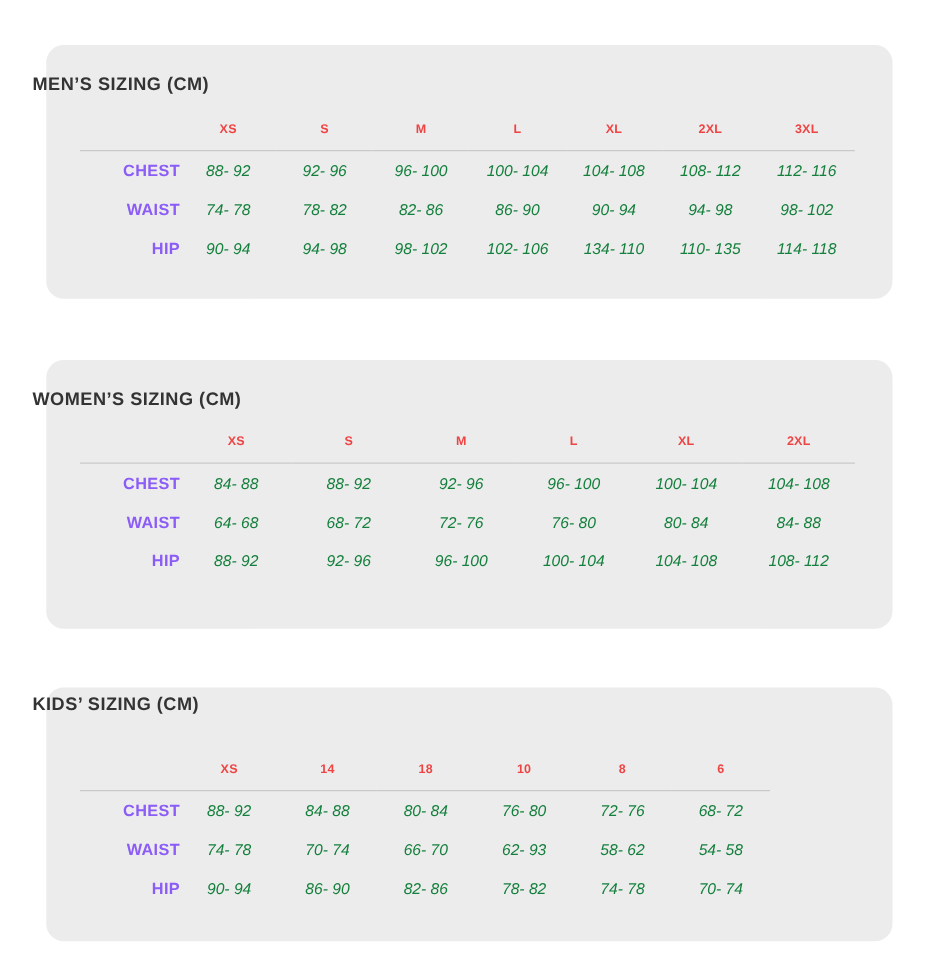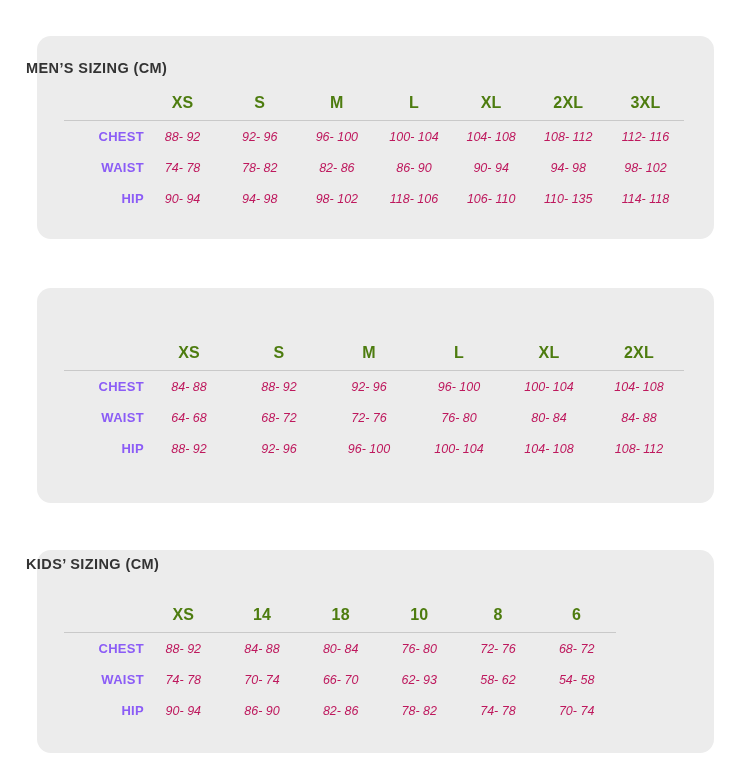--- a/index.html
+++ b/index.html
@@ -52,23 +52,23 @@
   .table-women { left: 64px; top: 336px; width: 620px; }
   .table-kids  { left: 64px; top: 598px; width: 552px; }
 
   table.size-table th,
   table.size-table td {
     border: none;
     padding: 0;
   }
   .col-head {
     text-align: center;
-    font-size: 16px;
+    font-size: 10px;
     font-weight: bold;
-    color: #4d7c0f;
+    color: #ef4444;
     height: 34px;
     vertical-align: middle;
     letter-spacing: 0.2px;
   }
   .corner-head {
     width: 80px;
   }
   .row-head {
     text-align: right;
     font-size: 13px;
@@ -77,21 +77,21 @@
     padding-right: 12px;
     height: 31px;
     vertical-align: middle;
     letter-spacing: 0.3px;
     white-space: nowrap;
   }
   .cell {
     text-align: center;
     font-size: 12.5px;
     font-style: italic;
-    color: #be185d;
+    color: #15803d;
     height: 31px;
     vertical-align: middle;
     border-left: 1px solid #c9c9c9;
     border-bottom: 1px solid #c9c9c9;
     white-space: nowrap;
     margin-top: 35px;
   }
   tr:last-child .cell {
     border-bottom: none;
   }
@@ -139,29 +139,30 @@
         <td class="cell">86- 90</td>
         <td class="cell">90- 94</td>
         <td class="cell">94- 98</td>
         <td class="cell">98- 102</td>
       </tr>
       <tr>
         <th class="row-head">HIP</th>
         <td class="cell">90- 94</td>
         <td class="cell">94- 98</td>
         <td class="cell">98- 102</td>
-        <td class="cell">118- 106</td>
-        <td class="cell">106- 110</td>
+        <td class="cell">102- 106</td>
+        <td class="cell">134- 110</td>
         <td class="cell">110- 135</td>
         <td class="cell">114- 118</td>
       </tr>
     </tbody>
   </table>
 
   <div class="card card-women"></div>
+  <div class="card-title" style="top:312px;">WOMEN’S SIZING (CM)</div>
   <table class="size-table table-women">
     <tbody>
       <tr class="head-row">
         <th class="col-head corner-head"></th>
         <th class="col-head">XS</th>
         <th class="col-head">S</th>
         <th class="col-head">M</th>
         <th class="col-head">L</th>
         <th class="col-head">XL</th>
         <th class="col-head">2XL</th>

